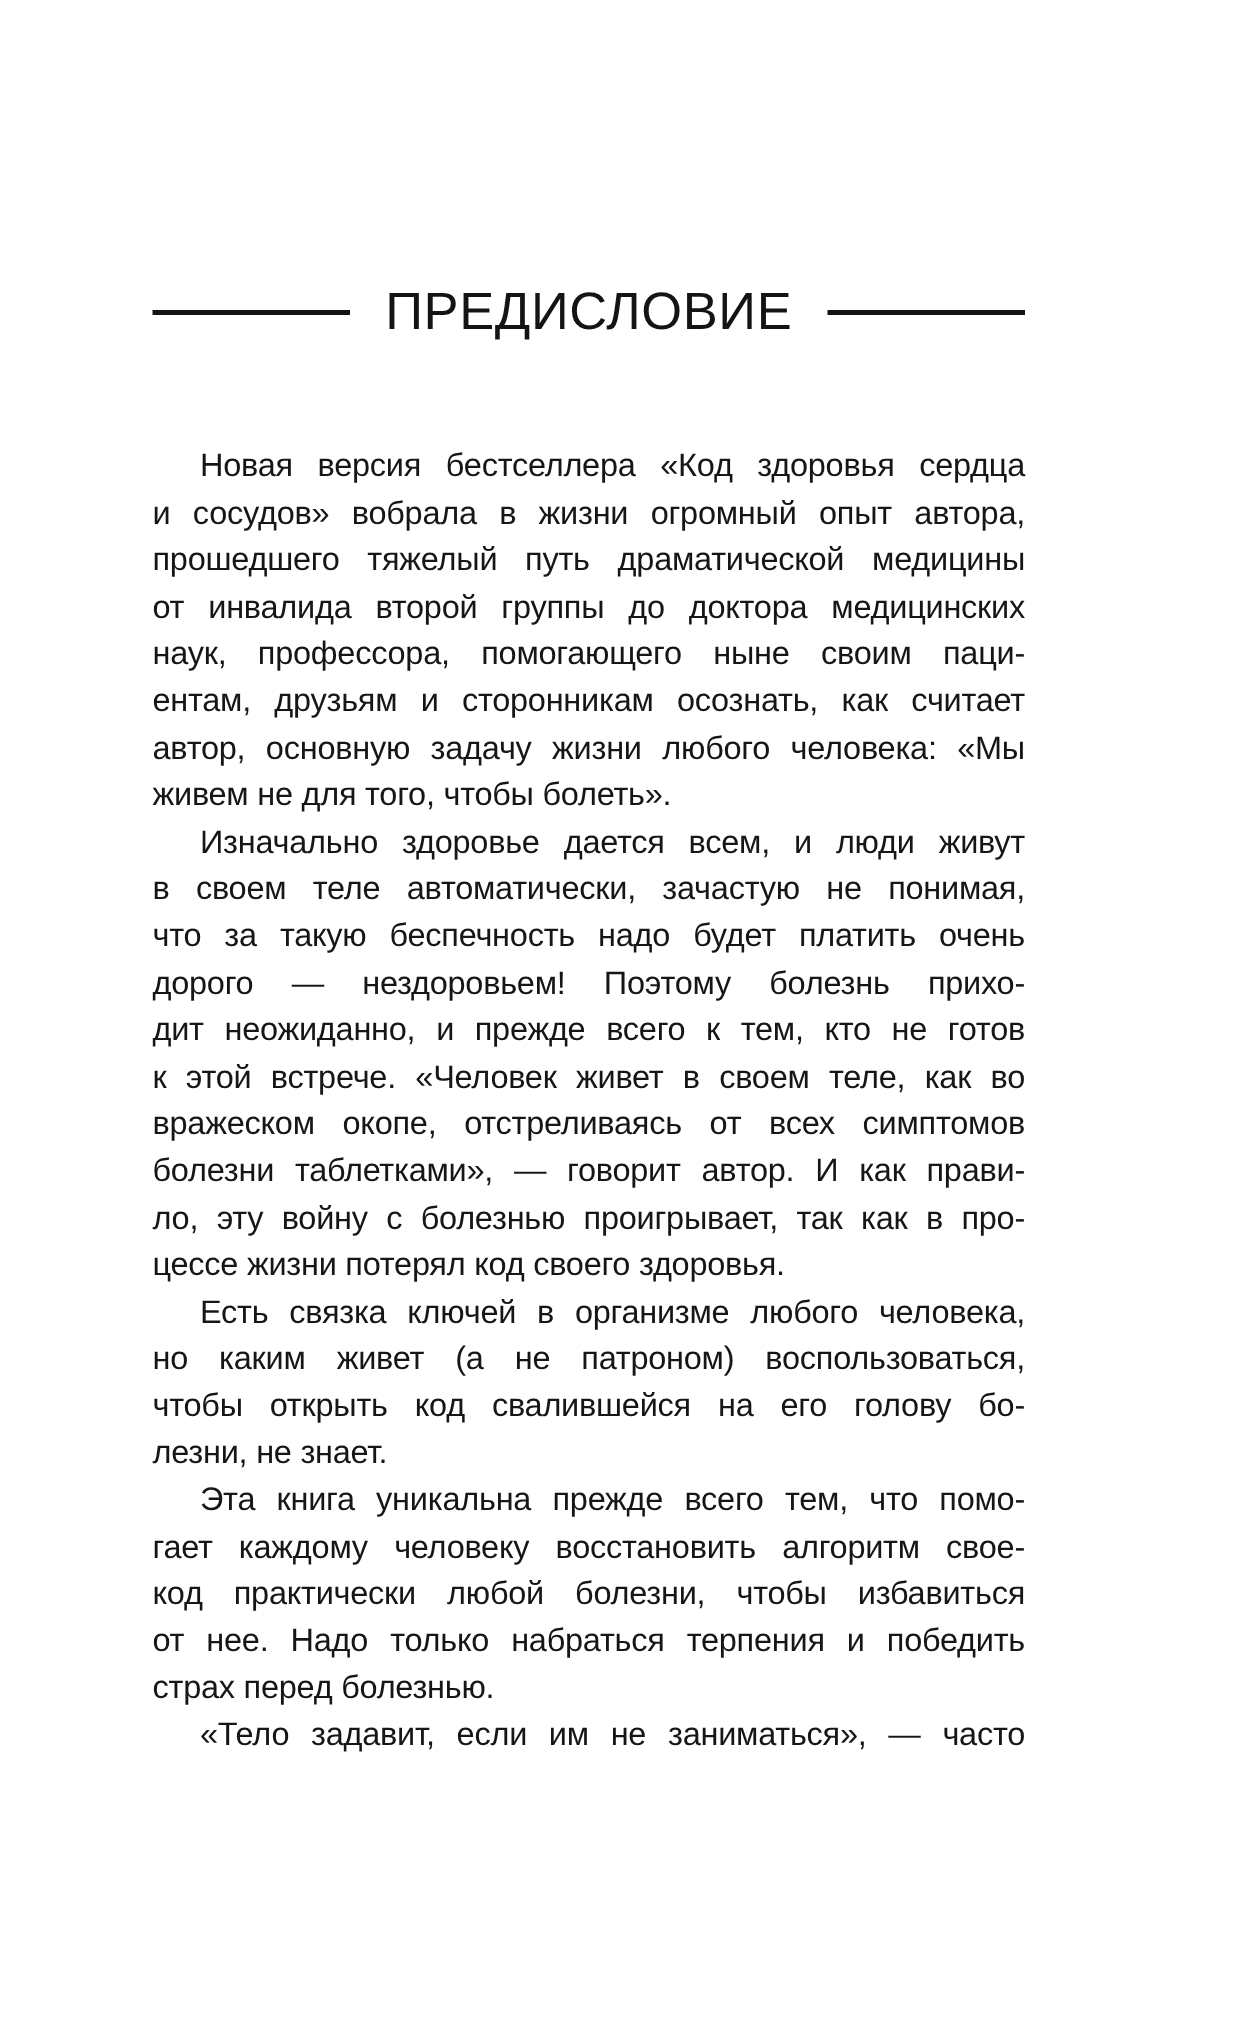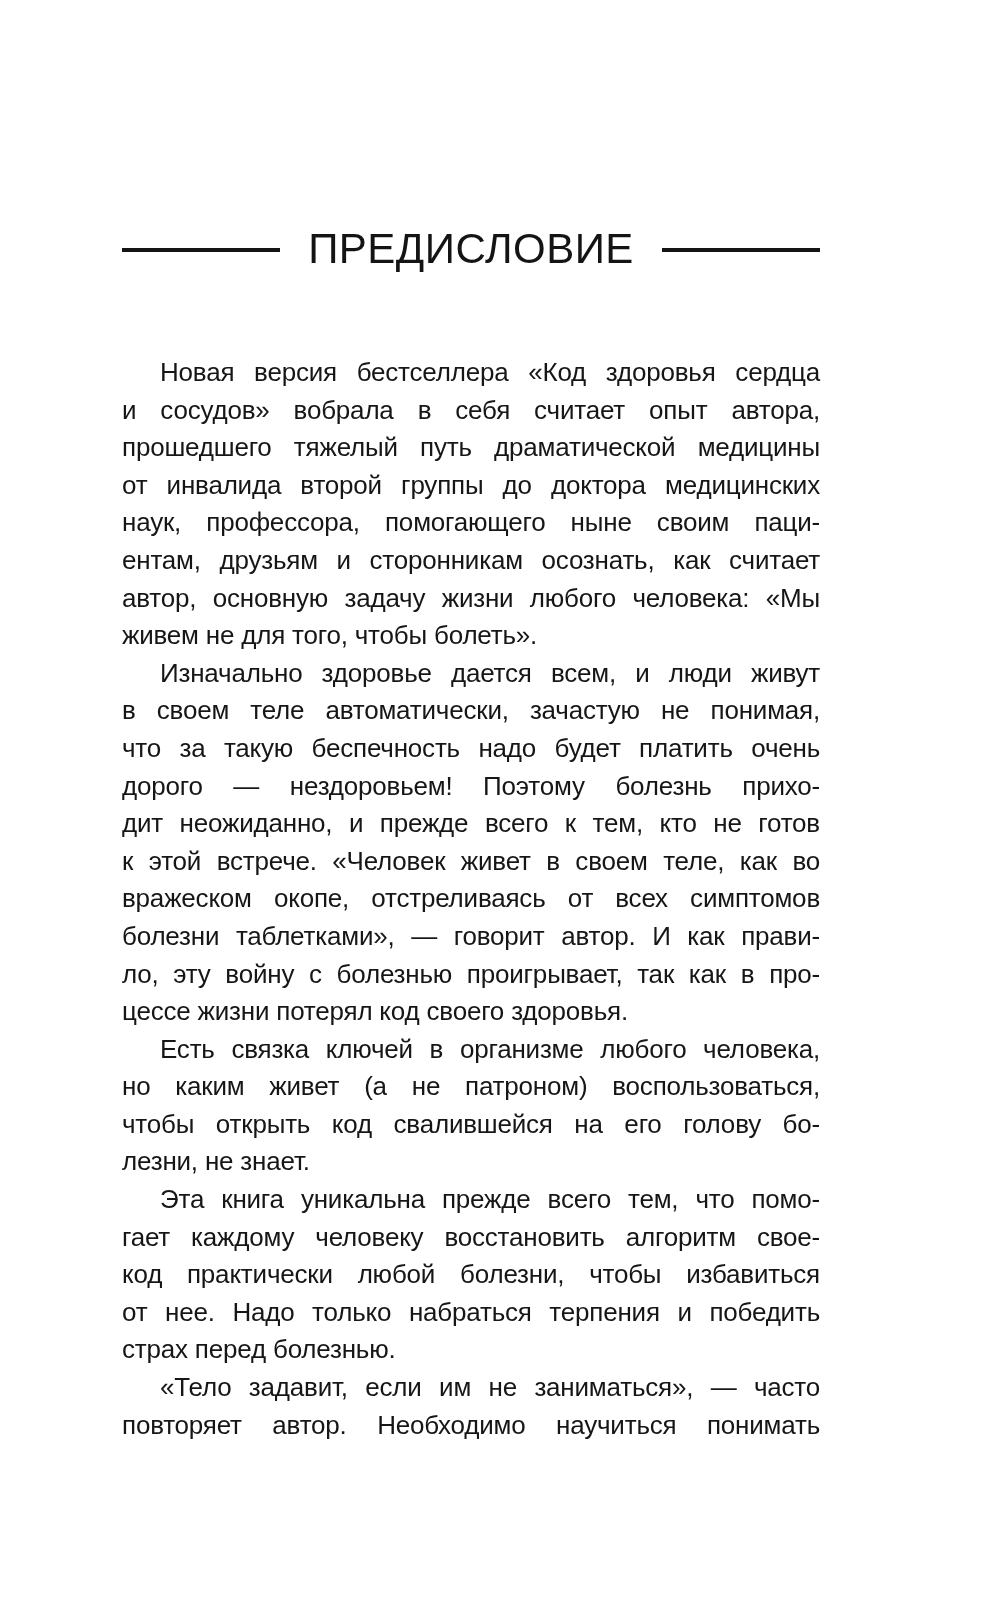--- a/index.html
+++ b/index.html
@@ -61,21 +61,21 @@
   <div class="heading">
     <div class="rule"></div>
     <div class="title">ПРЕДИСЛОВИЕ</div>
     <div class="rule"></div>
   </div>
 
   <div class="body-text">
 
     <div class="para">
       <div class="line first">Новая версия бестселлера «Код здоровья сердца</div>
-      <div class="line">и сосудов» вобрала в себя считает опыт автора,</div>
+      <div class="line">и сосудов» вобрала в жизни огромный опыт автора,</div>
       <div class="line">прошедшего тяжелый путь драматической медицины</div>
       <div class="line">от инвалида второй группы до доктора медицинских</div>
       <div class="line">наук, профессора, помогающего ныне своим паци-</div>
       <div class="line">ентам, друзьям и сторонникам осознать, как считает</div>
       <div class="line">автор, основную задачу жизни любого человека: «Мы</div>
       <div class="line last">живем не для того, чтобы болеть».</div>
     </div>
 
     <div class="para">
       <div class="line first">Изначально здоровье дается всем, и люди живут</div>
@@ -100,18 +100,17 @@
     <div class="para">
       <div class="line first">Эта книга уникальна прежде всего тем, что помо-</div>
       <div class="line">гает каждому человеку восстановить алгоритм свое-</div>
       <div class="line">код практически любой болезни, чтобы избавиться</div>
       <div class="line">от нее. Надо только набраться терпения и победить</div>
       <div class="line last">страх перед болезнью.</div>
     </div>
 
     <div class="para">
       <div class="line first">«Тело задавит, если им не заниматься», — часто</div>
-      <div class="line">повторяет автор. Необходимо научиться понимать</div>
     </div>
 
   </div>
 
 </div>
 
 </body></html>

